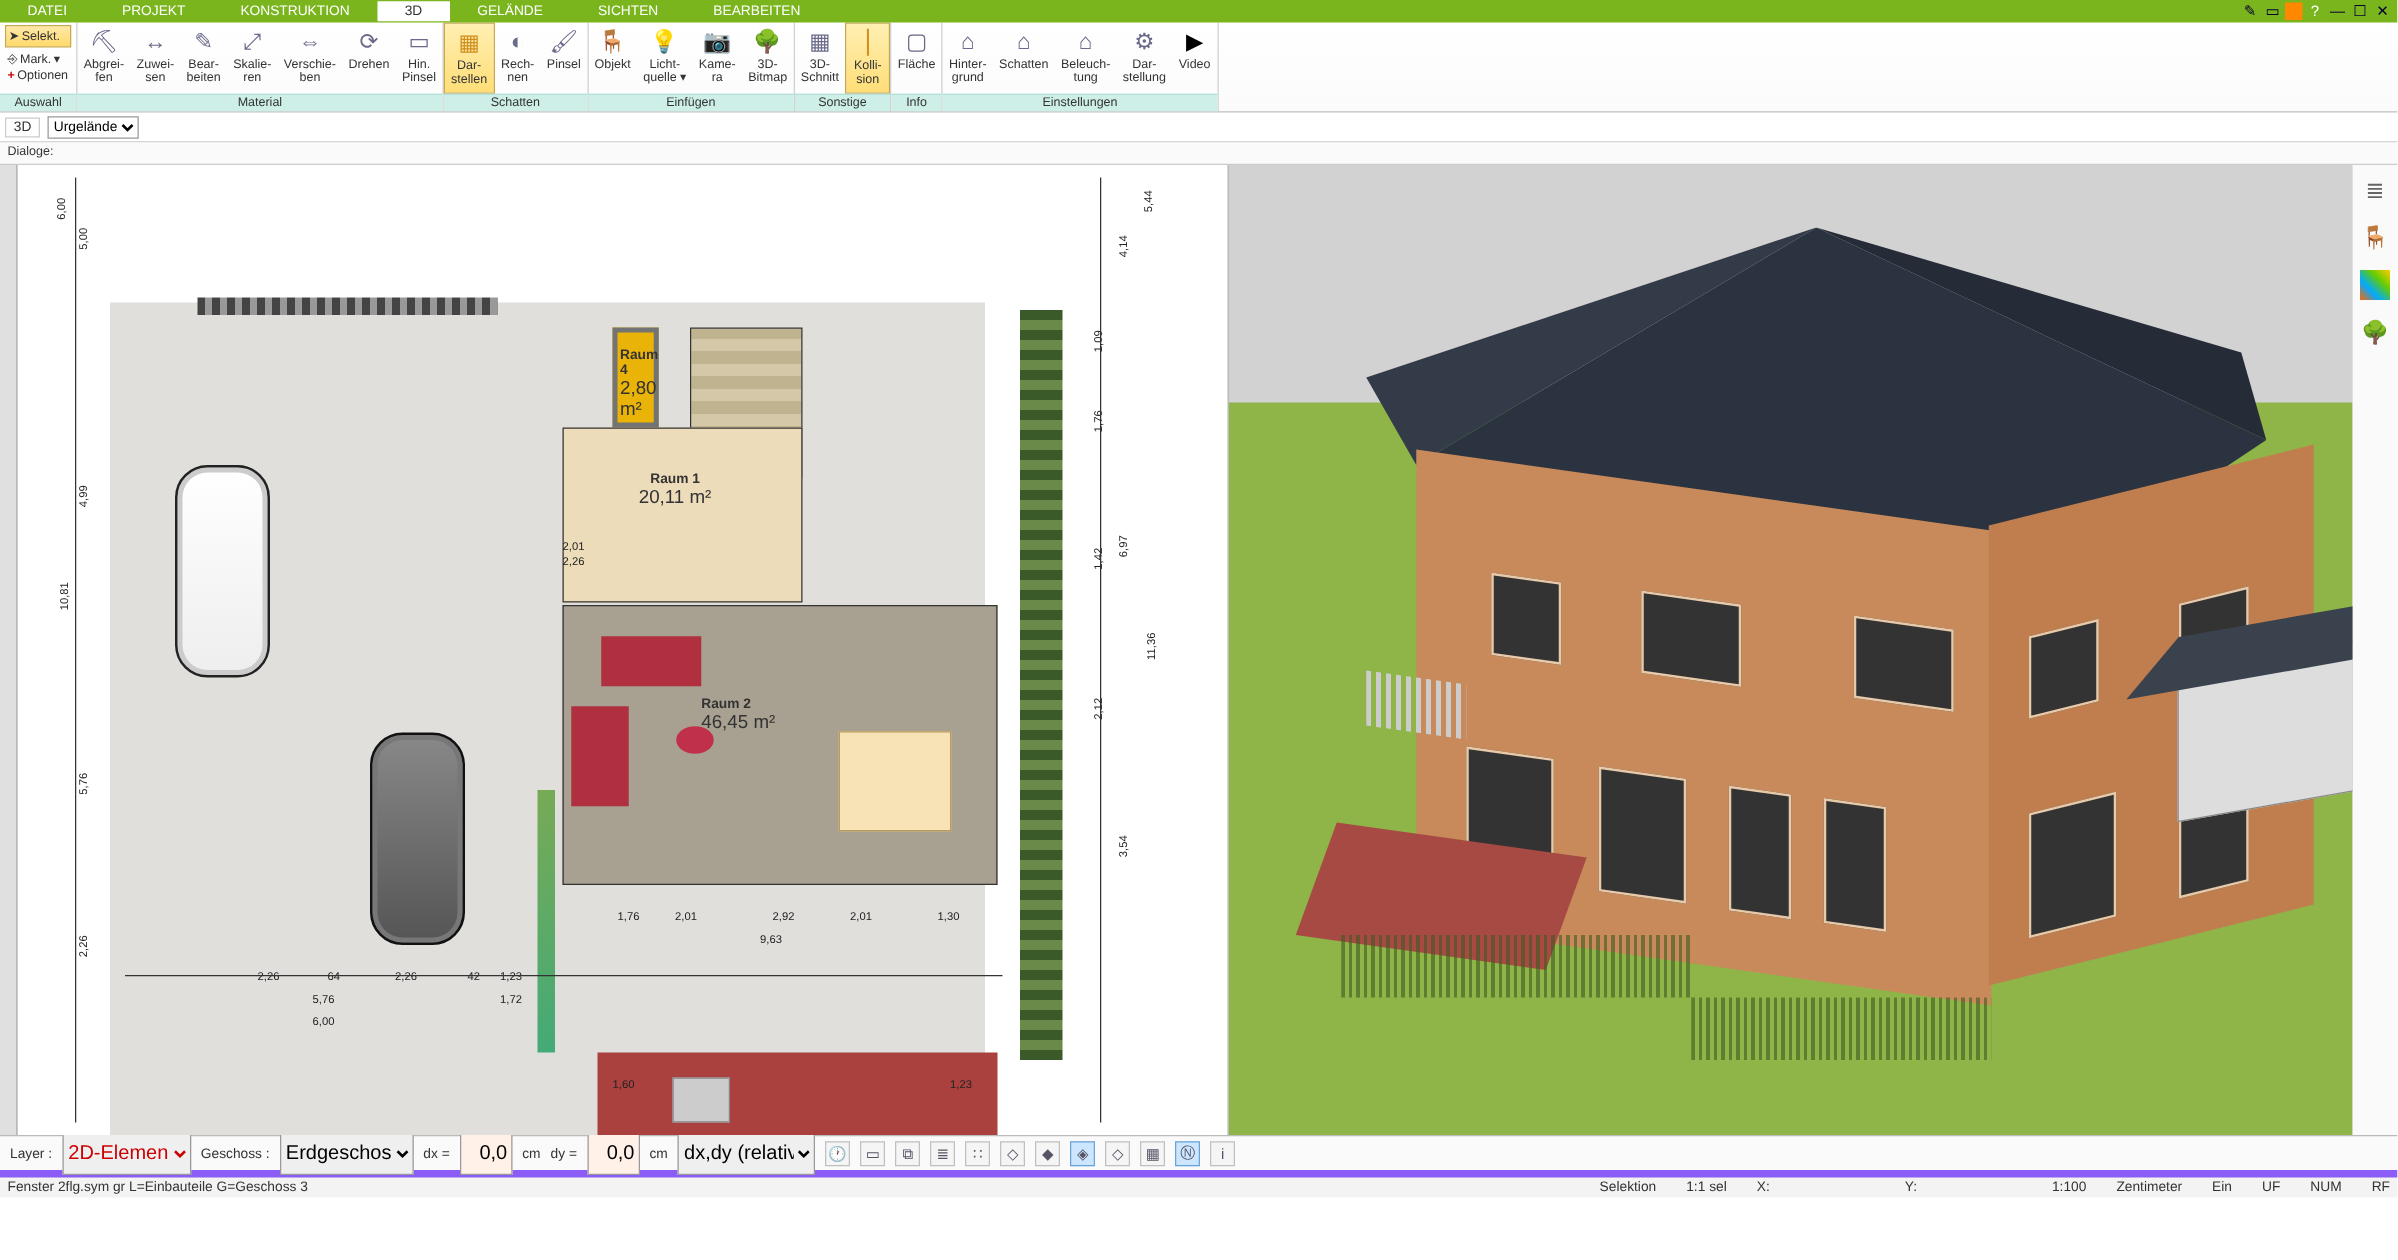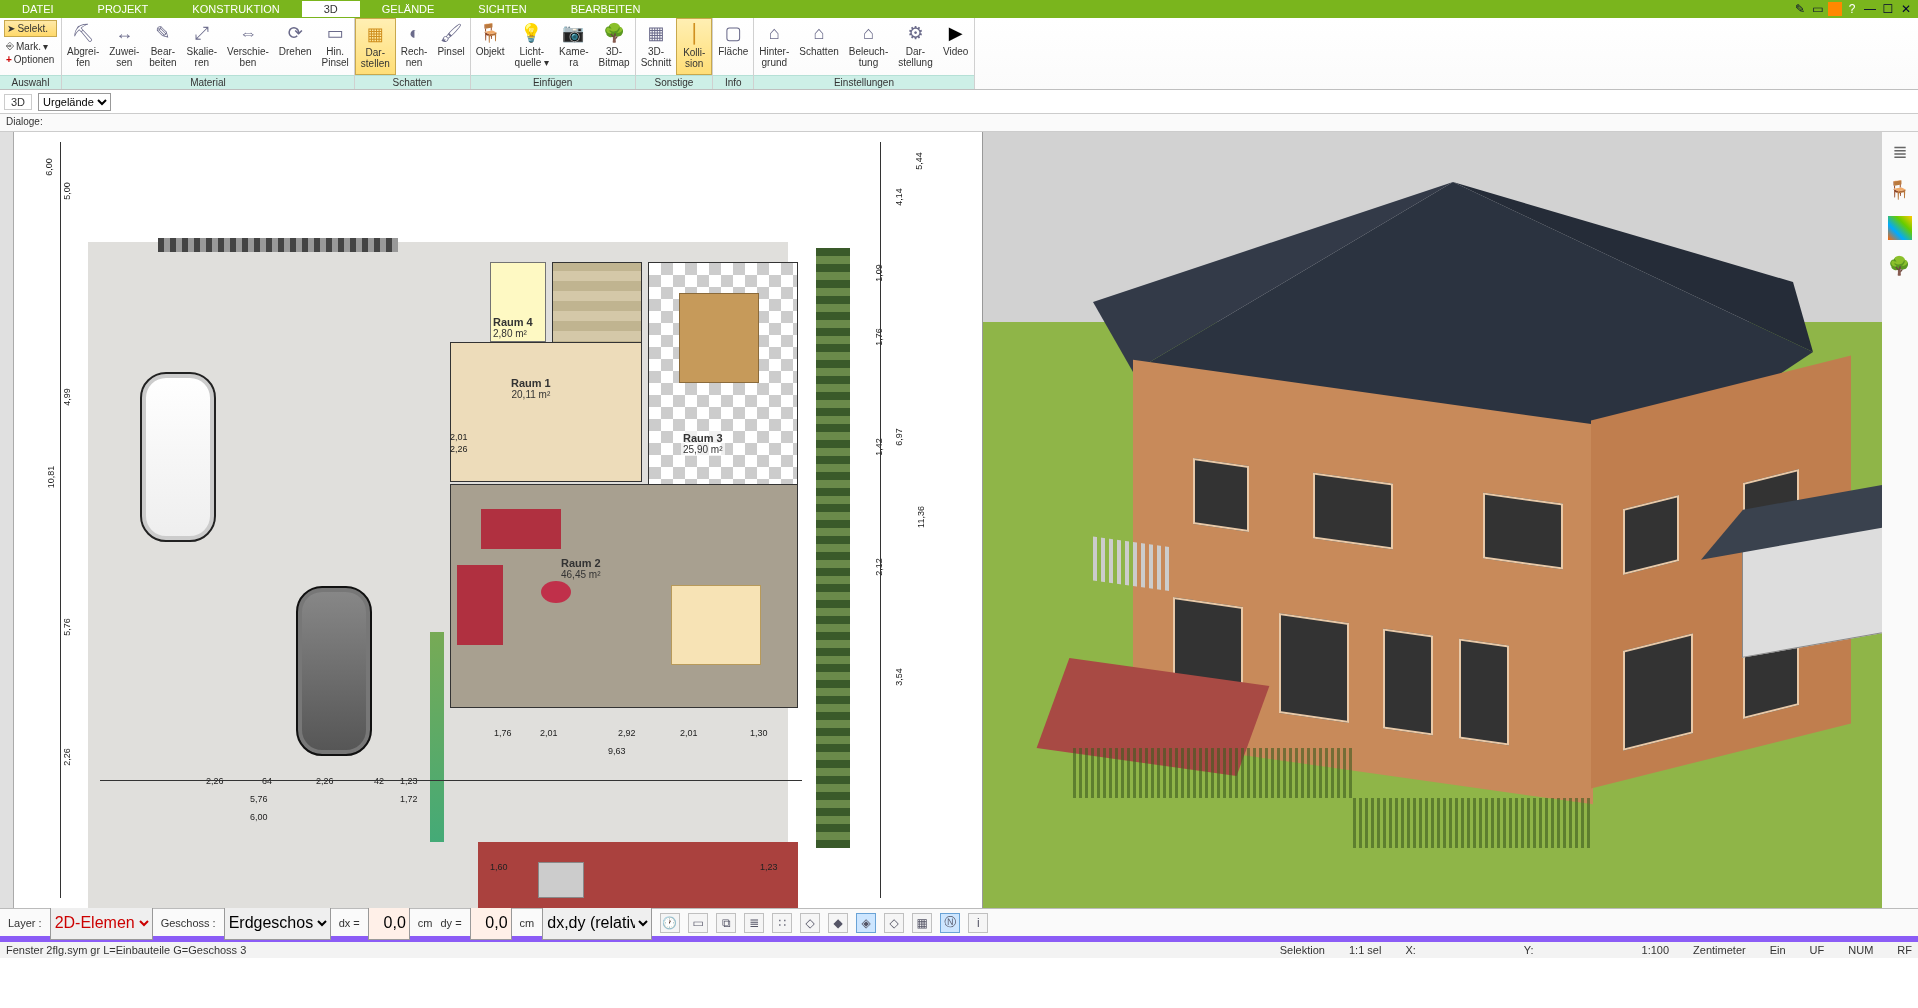--- a/index.html
+++ b/index.html
@@ -41,21 +41,21 @@
 .side-tools .stool { width:24px; height:24px; display:flex; align-items:center; justify-content:center; font-size:18px; color:#666; cursor:pointer; }
 
 
 .plan-outer { position:absolute; inset:0; background:#fff; }
 .ruler-left { position:absolute; left:0; top:0; bottom:0; width:14px; background:#e0e0e0; border-right:1px solid #aaa; }
 .plan-ground { position:absolute; left:88px; top:110px; width:700px; height:780px; background:#e0dfdc; }
 .garage-slab { position:absolute; left:158px; top:0px; width:240px; height:120px; background:#747474; color:#ccc; display:flex; flex-direction:column; align-items:center; justify-content:center; font-size:11px; }
 .garage-door { position:absolute; left:158px; top:106px; width:240px; height:14px; background:repeating-linear-gradient(90deg,#444 0 6px,#999 6px 12px); }
 .room { position:absolute; font-size:10px; }
 .room .rname { font-weight:bold; font-size:11px; }
-.room .rarea { font-size:10px; }
+.room .rarea { font-size:15px; }
 .terrace { position:absolute; left:478px; top:710px; width:320px; height:230px; background:#aa413e; }
 .car { position:absolute; width:76px; height:170px; border-radius:26px; }
 .car-white { background:linear-gradient(#fff,#eee); border:2px solid #222; box-shadow:inset 0 0 0 4px #ccc; }
 .car-dark { background:linear-gradient(#888,#555); border:2px solid #111; box-shadow:inset 0 0 0 4px #777; }
 .hedge { position:absolute; width:34px; background:repeating-linear-gradient(0deg,#3a5a2a 0 8px,#6a8a4a 8px 16px); }
 .dim-text { position:absolute; font-size:9px; color:#222; }
 
 
 .sky { position:absolute; left:0; right:0; top:0; height:190px; background:#d2d2d2; }
 .grass { position:absolute; left:0; right:0; top:190px; bottom:0; background:#8fb548; }
@@ -257,35 +257,30 @@
 
       <div class="plan-ground"></div>
       <div class="garage-door"></div>
 
       <div class="car car-white" style="left:140px; top:240px;"></div>
       <div class="car car-dark" style="left:296px; top:454px;"></div>
 
       <div class="hedge" style="left:816px; top:116px; height:600px;"></div>
       <div class="hedge" style="left:430px; top:500px; height:210px; width:14px; background:linear-gradient(#7a5,#4a7);"></div>
 
-      <div class="room" style="left:490px; top:130px; width:56px; height:80px; background:#fef9c3; border:1px solid #737373;">
+      <div class="room" style="left:490px; top:130px; width:37px; height:80px; background:#eab308; border:4px solid #737373;">
         <div style="position:absolute;bottom:2px;left:2px;"><span class="rname">Raum 4</span><br><span class="rarea">2,80 m²</span></div>
       </div>
 
       <div style="position:absolute;left:552px;top:130px;width:90px;height:120px;background:repeating-linear-gradient(0deg,#d4c8a8 0 10px,#c0b490 10px 20px);border:1px solid #333;"></div>
 
       <div class="room" style="left:450px; top:210px; width:192px; height:140px; background:#eddcba; border:1px solid #333;">
         <div style="position:absolute;top:34px;left:60px;text-align:center;"><span class="rname">Raum 1</span><br><span class="rarea">20,11 m²</span></div>
       </div>
 
-      <div class="room" style="left:648px; top:130px; width:150px; height:290px; background:repeating-conic-gradient(#ccc 0 25%,#fff 0 50%) 0 0/24px 24px; border:1px solid #333;">
-        <div style="position:absolute;top:168px;left:32px;background:rgba(255,255,255,0.7);padding:1px 2px;"><span class="rname">Raum 3</span><br><span class="rarea">25,90 m²</span></div>
-
-        <div style="position:absolute;left:30px;top:30px;width:80px;height:90px;background:#c69a5a;border:1px solid #8a6a3a;"></div>
-      </div>
 
       <div class="room" style="left:450px; top:352px; width:348px; height:224px; background:#a8a090; border:1px solid #333;">
         <div style="position:absolute;top:72px;left:110px;"><span class="rname">Raum 2</span><br><span class="rarea">46,45 m²</span></div>
         <div style="position:absolute;left:30px;top:24px;width:80px;height:40px;background:#b03040;"></div>
         <div style="position:absolute;left:6px;top:80px;width:46px;height:80px;background:#b03040;"></div>
         <div style="position:absolute;left:90px;top:96px;width:30px;height:22px;background:#c0304a;border-radius:50%;"></div>
         <div style="position:absolute;left:220px;top:100px;width:90px;height:80px;background:#f7e3b5;border:1px solid #b89a5a;"></div>
       </div>
 
       <div class="terrace">

